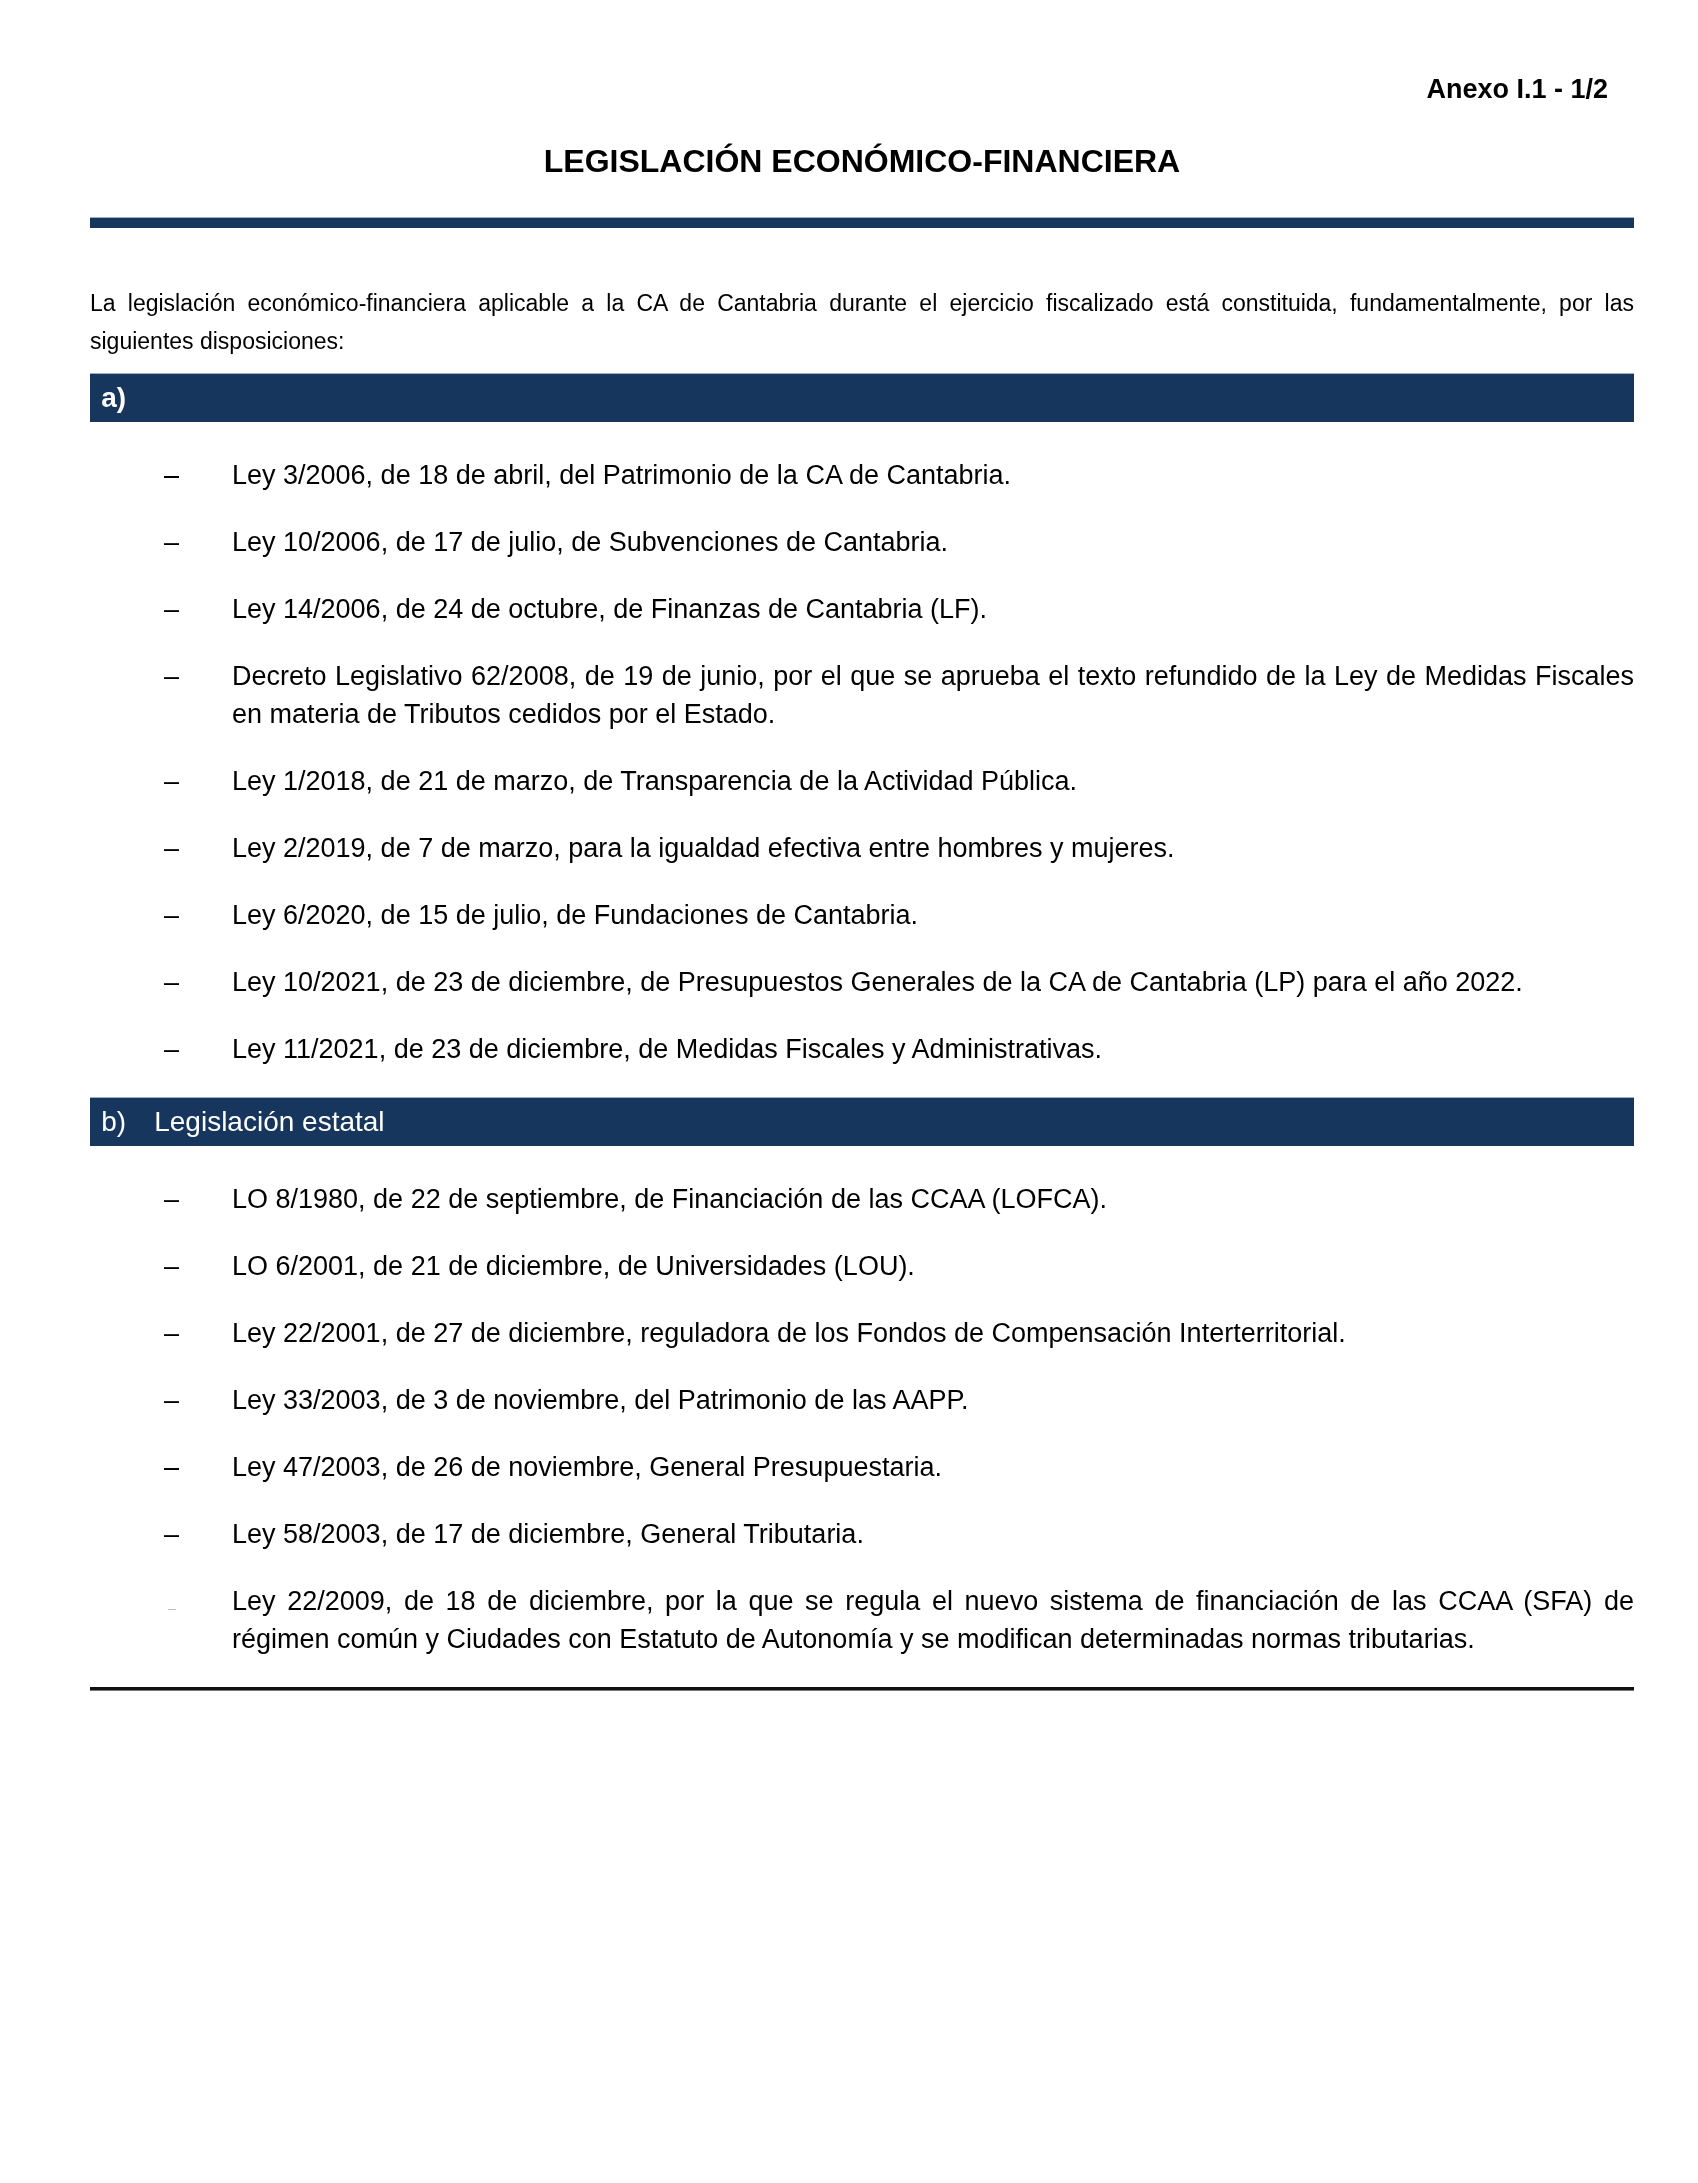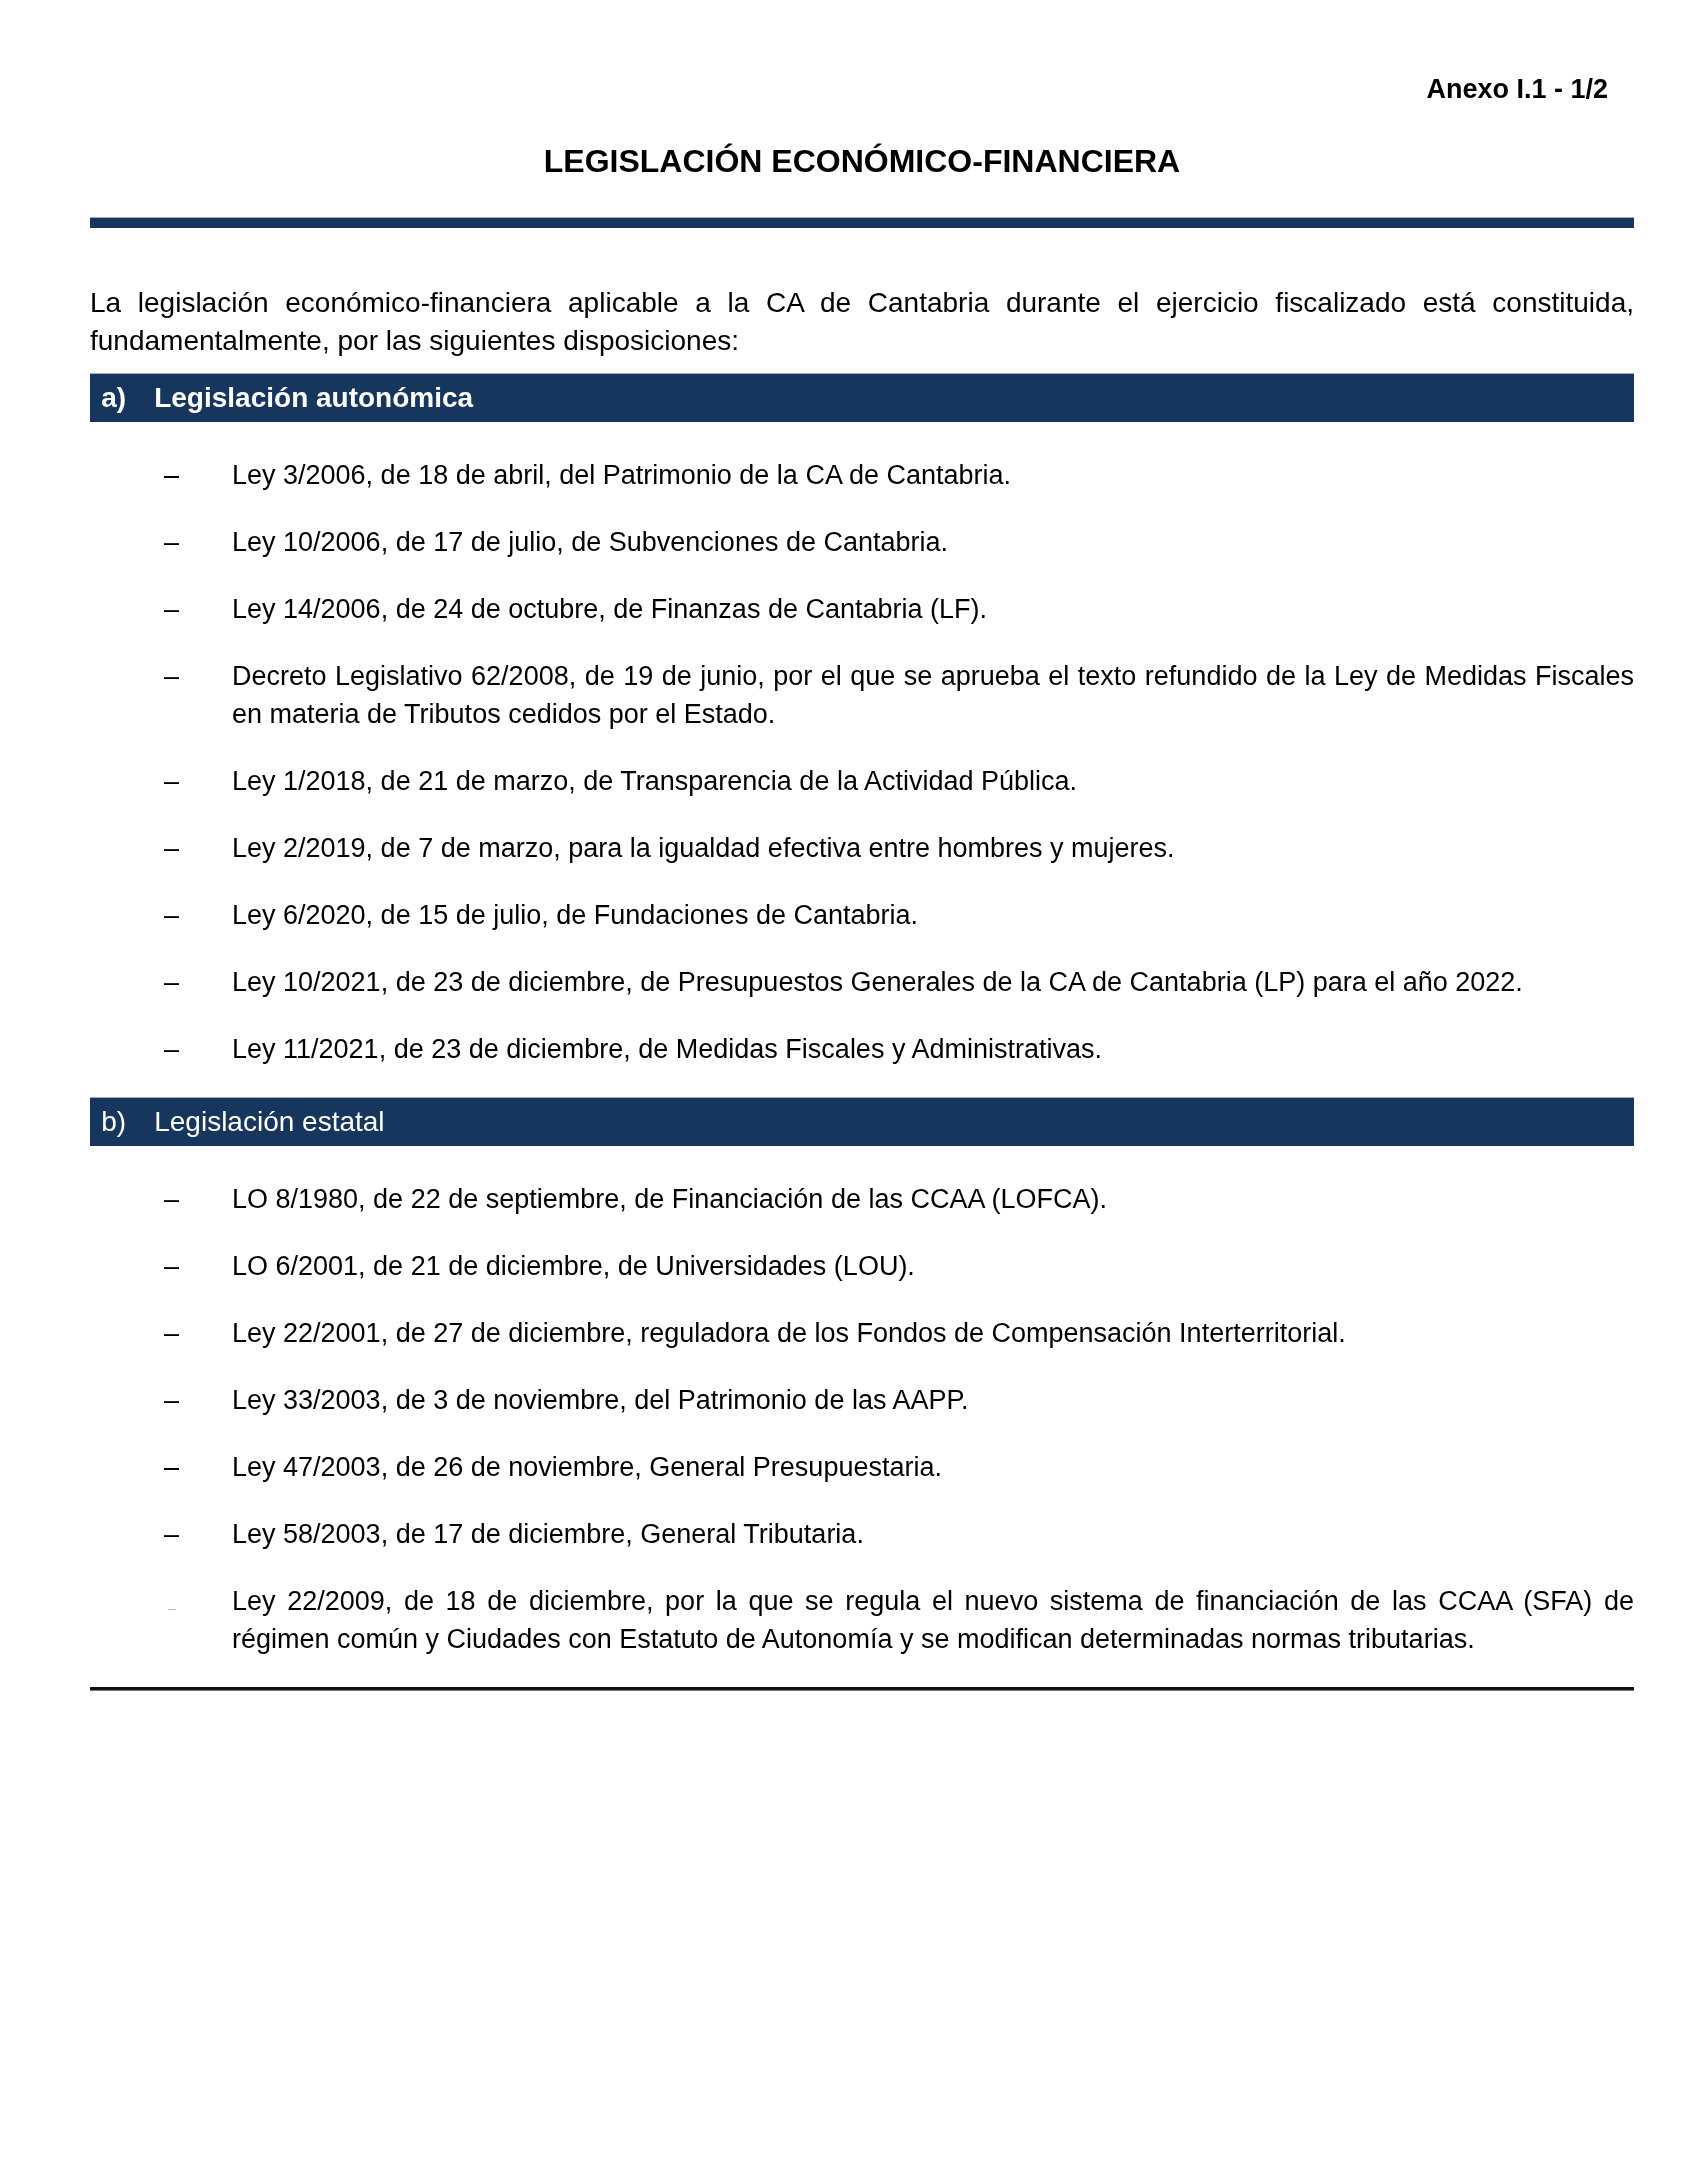--- a/index.html
+++ b/index.html
@@ -33,21 +33,21 @@
     line-height: 38px;
     margin: 12px 0 37px 0;
   }
   .title-rule {
     height: 10.4px;
     background: #17365D;
     border-top: 0.8px solid #9bb0c9;
     margin: 0 0 56px 0;
   }
   .intro {
-    font-size: 28px;
+    font-size: 23px;
     line-height: 38px;
     text-align: justify;
     margin: 0 0 12.8px 0;
   }
   .section-bar {
     background: #17365D;
     color: #ffffff;
     height: 48px;
     font-size: 28px;
     display: flex;
@@ -103,21 +103,20 @@
 
   <h1 class="title">LEGISLACIÓN ECONÓMICO-FINANCIERA</h1>
 
   <div class="title-rule"></div>
 
   <p class="intro">La legislación económico-financiera aplicable a la CA de Cantabria durante el ejercicio fiscalizado está constituida, fundamentalmente, por las siguientes disposiciones:</p>
 
   <div class="section">
     <div class="section-bar bold">
       <span class="section-label">a)</span>
-      <span class="section-title">Legislación autonómica</span>
     </div>
     <ul class="laws">
         <li class="law"><span class="dash">–</span></li>
         <li class="law"><span class="dash">–</span></li>
         <li class="law"><span class="dash">–</span><span>Ley 3/2006, de 18 de abril, del Patrimonio de la CA de Cantabria.</span></li>
         <li class="law"><span class="dash">–</span><span>Ley 10/2006, de 17 de julio, de Subvenciones de Cantabria.</span></li>
         <li class="law"><span class="dash">–</span><span>Ley 14/2006, de 24 de octubre, de Finanzas de Cantabria (LF).</span></li>
         <li class="law"><span class="dash">–</span><span>Decreto Legislativo 62/2008, de 19 de junio, por el que se aprueba el texto refundido de la Ley de Medidas Fiscales en materia de Tributos cedidos por el Estado.</span></li>
         <li class="law"><span class="dash">–</span><span>Ley 1/2018, de 21 de marzo, de Transparencia de la Actividad Pública.</span></li>
         <li class="law"><span class="dash">–</span><span>Ley 2/2019, de 7 de marzo, para la igualdad efectiva entre hombres y mujeres.</span></li>

